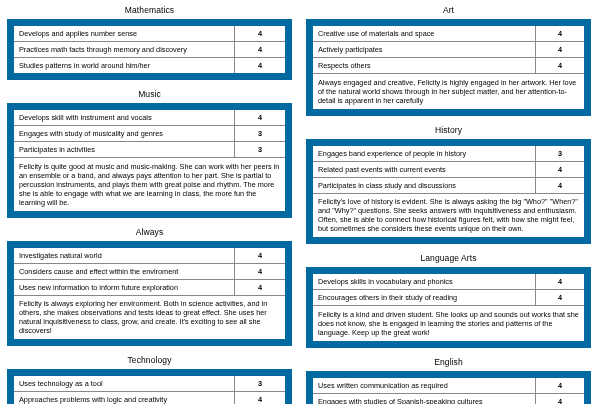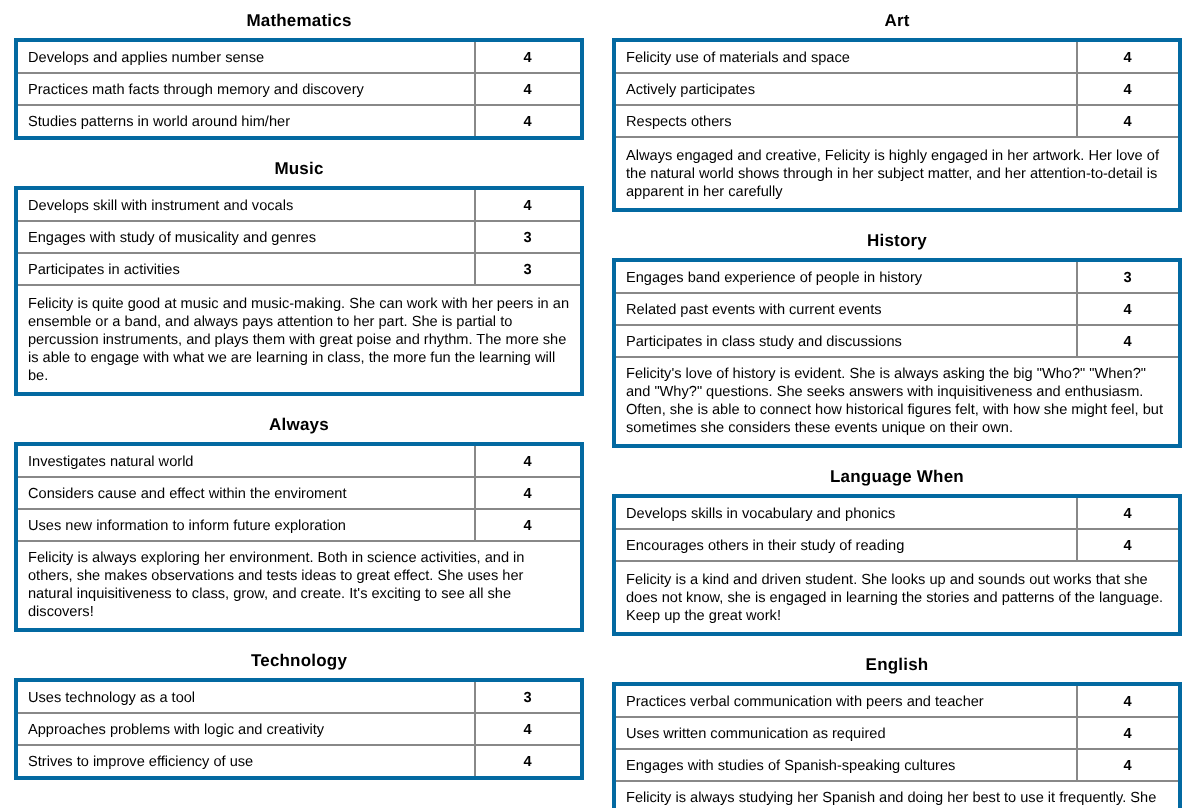--- a/index.html
+++ b/index.html
@@ -26,29 +26,29 @@
     width: 285px;
     display: flex;
     flex-direction: column;
   }
   .section {
     margin-bottom: 8px;
   }
   .section-title {
     text-align: center;
     font-size: 8.5px;
-    font-weight: bold;
+    font-weight: normal;
     line-height: 11px;
     padding: 1px 0 3px 0;
     letter-spacing: 0.1px;
   }
   table.subject-table {
     width: 100%;
     border-collapse: collapse;
-    border: 2px solid #0369a1;
+    border: 7px solid #0369a1;
     table-layout: fixed;
   }
   table.subject-table td {
     border: 1px solid #888888;
     font-size: 7.3px;
     line-height: 9px;
     vertical-align: middle;
   }
   td.criterion {
     padding: 3px 4px 3px 5px;
@@ -164,21 +164,21 @@
 
   </div>
 
   <div class="column rc">
 
     <div class="section">
       <div class="section-title">Art</div>
       <table class="subject-table">
         <tbody>
           <tr>
-            <td class="criterion">Felicity use of materials and space</td>
+            <td class="criterion">Creative use of materials and space</td>
             <td class="score">4</td>
           </tr>
           <tr>
             <td class="criterion">Actively participates</td>
             <td class="score">4</td>
           </tr>
           <tr>
             <td class="criterion">Respects others</td>
             <td class="score">4</td>
           </tr>
@@ -206,21 +206,21 @@
             <td class="score">4</td>
           </tr>
           <tr>
             <td class="comment" colspan="2">Felicity's love of history is evident. She is always asking the big "Who?" "When?" and "Why?" questions. She seeks answers with inquisitiveness and enthusiasm. Often, she is able to connect how historical figures felt, with how she might feel, but sometimes she considers these events unique on their own.</td>
           </tr>
         </tbody>
       </table>
     </div>
 
     <div class="section">
-      <div class="section-title">Language When</div>
+      <div class="section-title">Language Arts</div>
       <table class="subject-table">
         <tbody>
           <tr>
             <td class="criterion">Develops skills in vocabulary and phonics</td>
             <td class="score">4</td>
           </tr>
           <tr>
             <td class="criterion">Encourages others in their study of reading</td>
             <td class="score">4</td>
           </tr>
@@ -229,24 +229,20 @@
           </tr>
         </tbody>
       </table>
     </div>
 
     <div class="section">
       <div class="section-title">English</div>
       <table class="subject-table">
         <tbody>
           <tr>
-            <td class="criterion">Practices verbal communication with peers and teacher</td>
-            <td class="score">4</td>
-          </tr>
-          <tr>
             <td class="criterion">Uses written communication as required</td>
             <td class="score">4</td>
           </tr>
           <tr>
             <td class="criterion">Engages with studies of Spanish-speaking cultures</td>
             <td class="score">4</td>
           </tr>
           <tr>
             <td class="comment" colspan="2">Felicity is always studying her Spanish and doing her best to use it frequently. She engages with the cultures we study, and puts as much effort into Spanish as English. It's always exciting to see her progress.</td>
           </tr>

